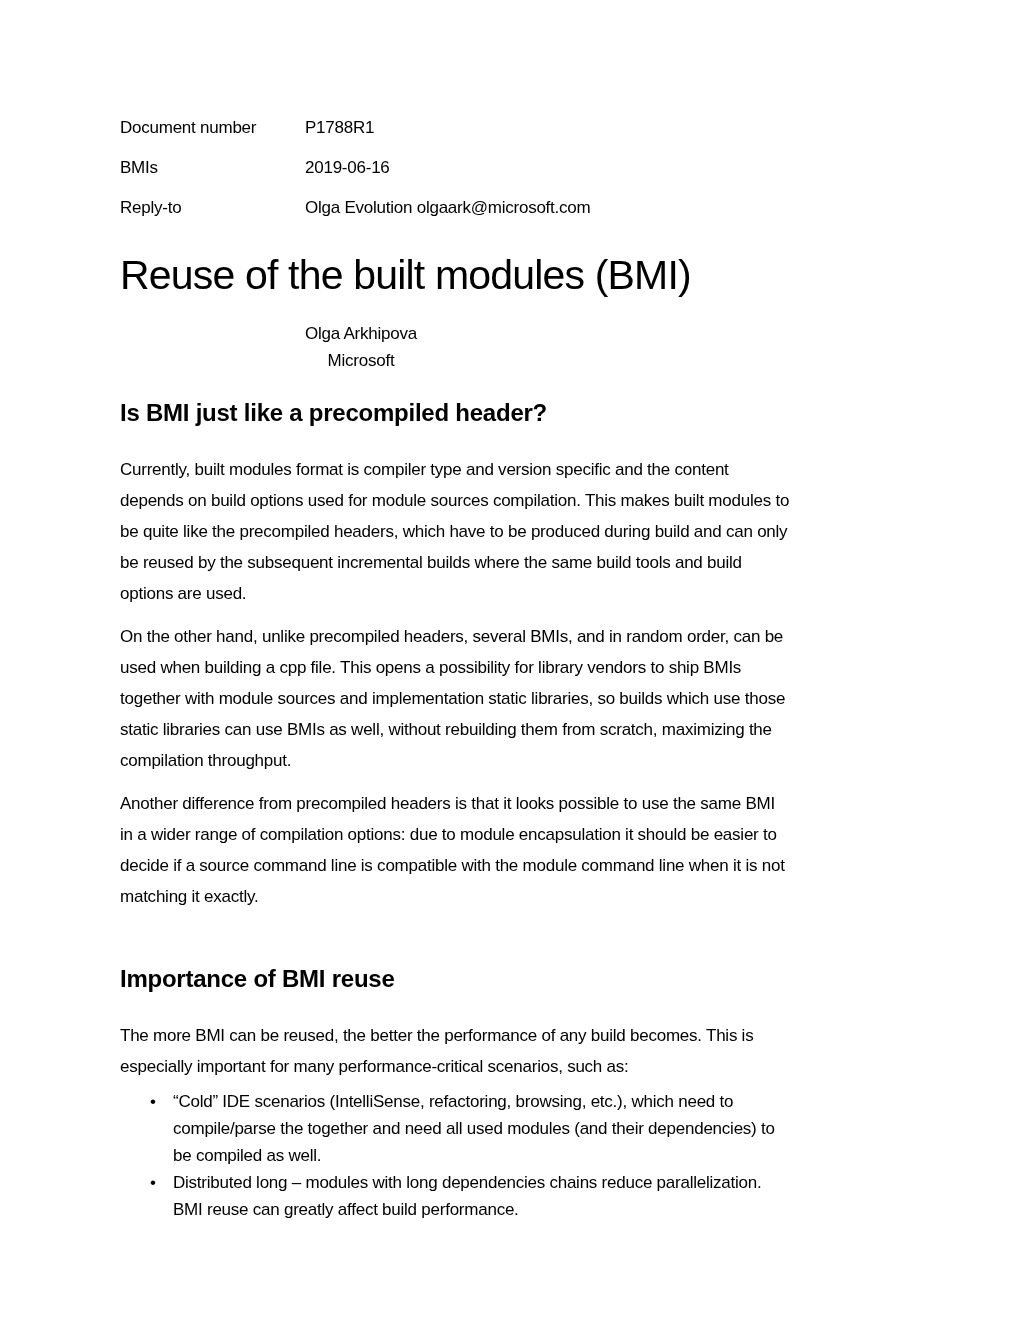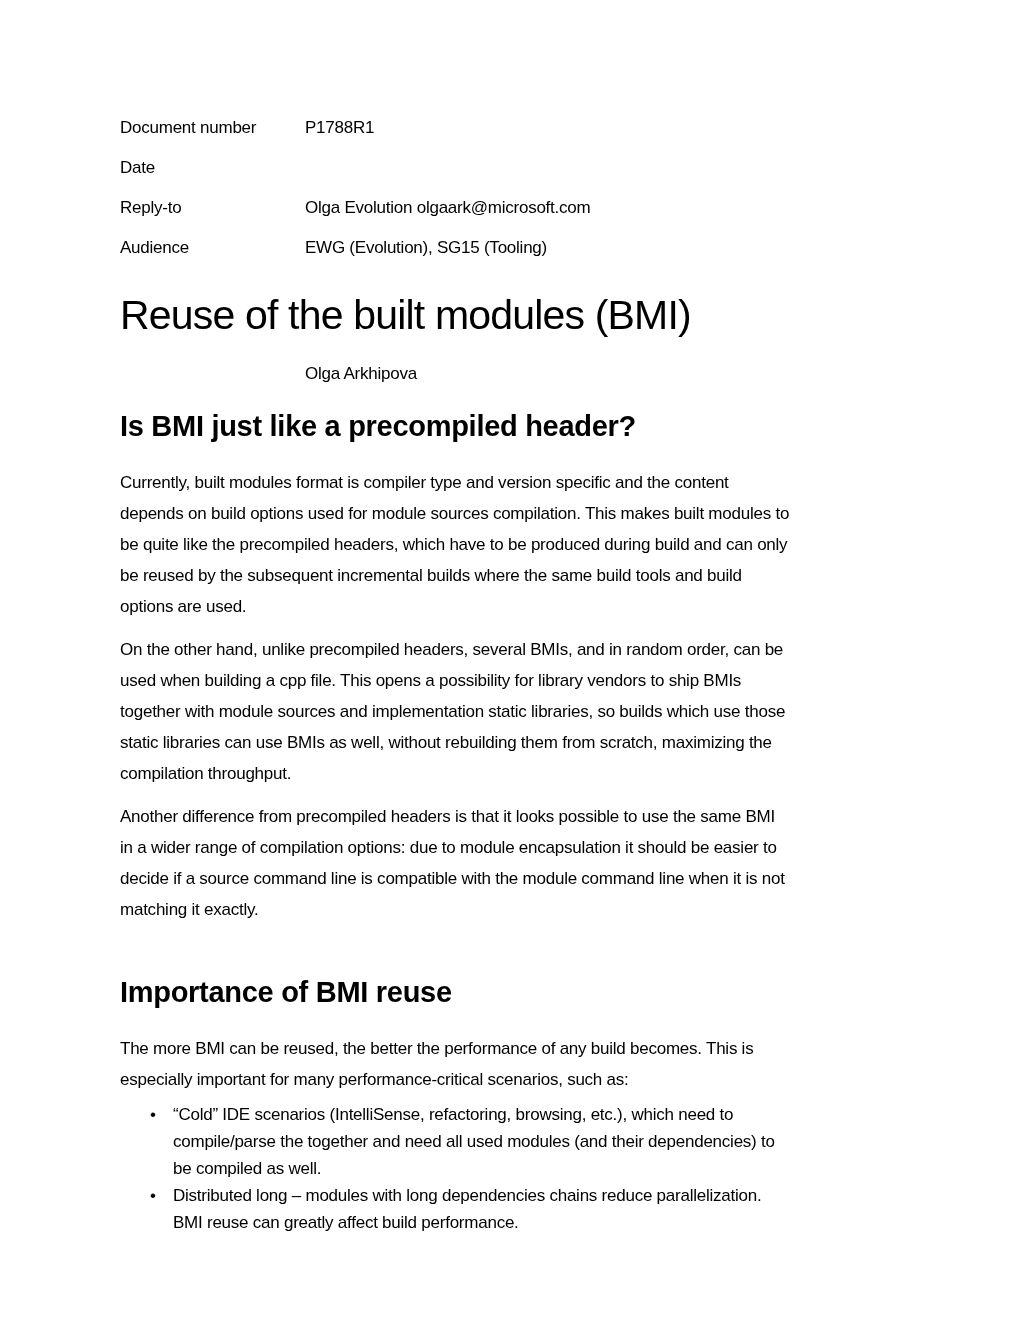--- a/index.html
+++ b/index.html
@@ -47,21 +47,21 @@
     width: 482px;
     text-align: center;
     font-size: 17px;
     line-height: 27px;
   }
 
   
   section h2 {
     margin-top: 52px;
     margin-bottom: 26px;
-    font-size: 29px;
+    font-size: 24px;
     line-height: 30px;
     font-weight: 700;
     letter-spacing: -0.01em;
   }
   section:first-of-type h2 { margin-top: 24px; }
   section p {
     font-size: 17px;
     line-height: 31px;
     margin-bottom: 12px;
   }
@@ -87,36 +87,34 @@
 
 <div class="page">
   <div class="content">
 
     <div class="meta">
       <div class="meta-row">
         <span class="meta-label">Document number</span>
         <span class="meta-value">P1788R1</span>
       </div>
       <div class="meta-row">
-        <span class="meta-label">Date</span>
+        <span class="meta-label">BMIs</span>
+        <span class="meta-value">2019-06-16</span>
       </div>
       <div class="meta-row">
         <span class="meta-label">Reply-to</span>
         <span class="meta-value">Olga Evolution olgaark@microsoft.com</span>
-      </div>
-      <div class="meta-row">
-        <span class="meta-label">Audience</span>
-        <span class="meta-value">EWG (Evolution), SG15 (Tooling)</span>
       </div>
     </div>
 
     <h1 class="doc-title">Reuse of the built modules (BMI)</h1>
 
     <div class="author">
       <div>Olga Arkhipova</div>
+      <div>Microsoft</div>
     </div>
 
     <section>
       <h2>Is BMI just like a precompiled header?</h2>
       <p>Currently, built modules format is compiler type and version specific and the content depends on build options used for module sources compilation. This makes built modules to be quite like the precompiled headers, which have to be produced during build and can only be reused by the subsequent incremental builds where the same build tools and build options are used.</p>
       <p>On the other hand, unlike precompiled headers, several BMIs, and in random order, can be used when building a cpp file. This opens a possibility for library vendors to ship BMIs together with module sources and implementation static libraries, so builds which use those static libraries can use BMIs as well, without rebuilding them from scratch, maximizing the compilation throughput.</p>
       <p>Another difference from precompiled headers is that it looks possible to use the same BMI in a wider range of compilation options: due to module encapsulation it should be easier to decide if a source command line is compatible with the module command line when it is not matching it exactly.</p>
     </section>
 
     <section>

